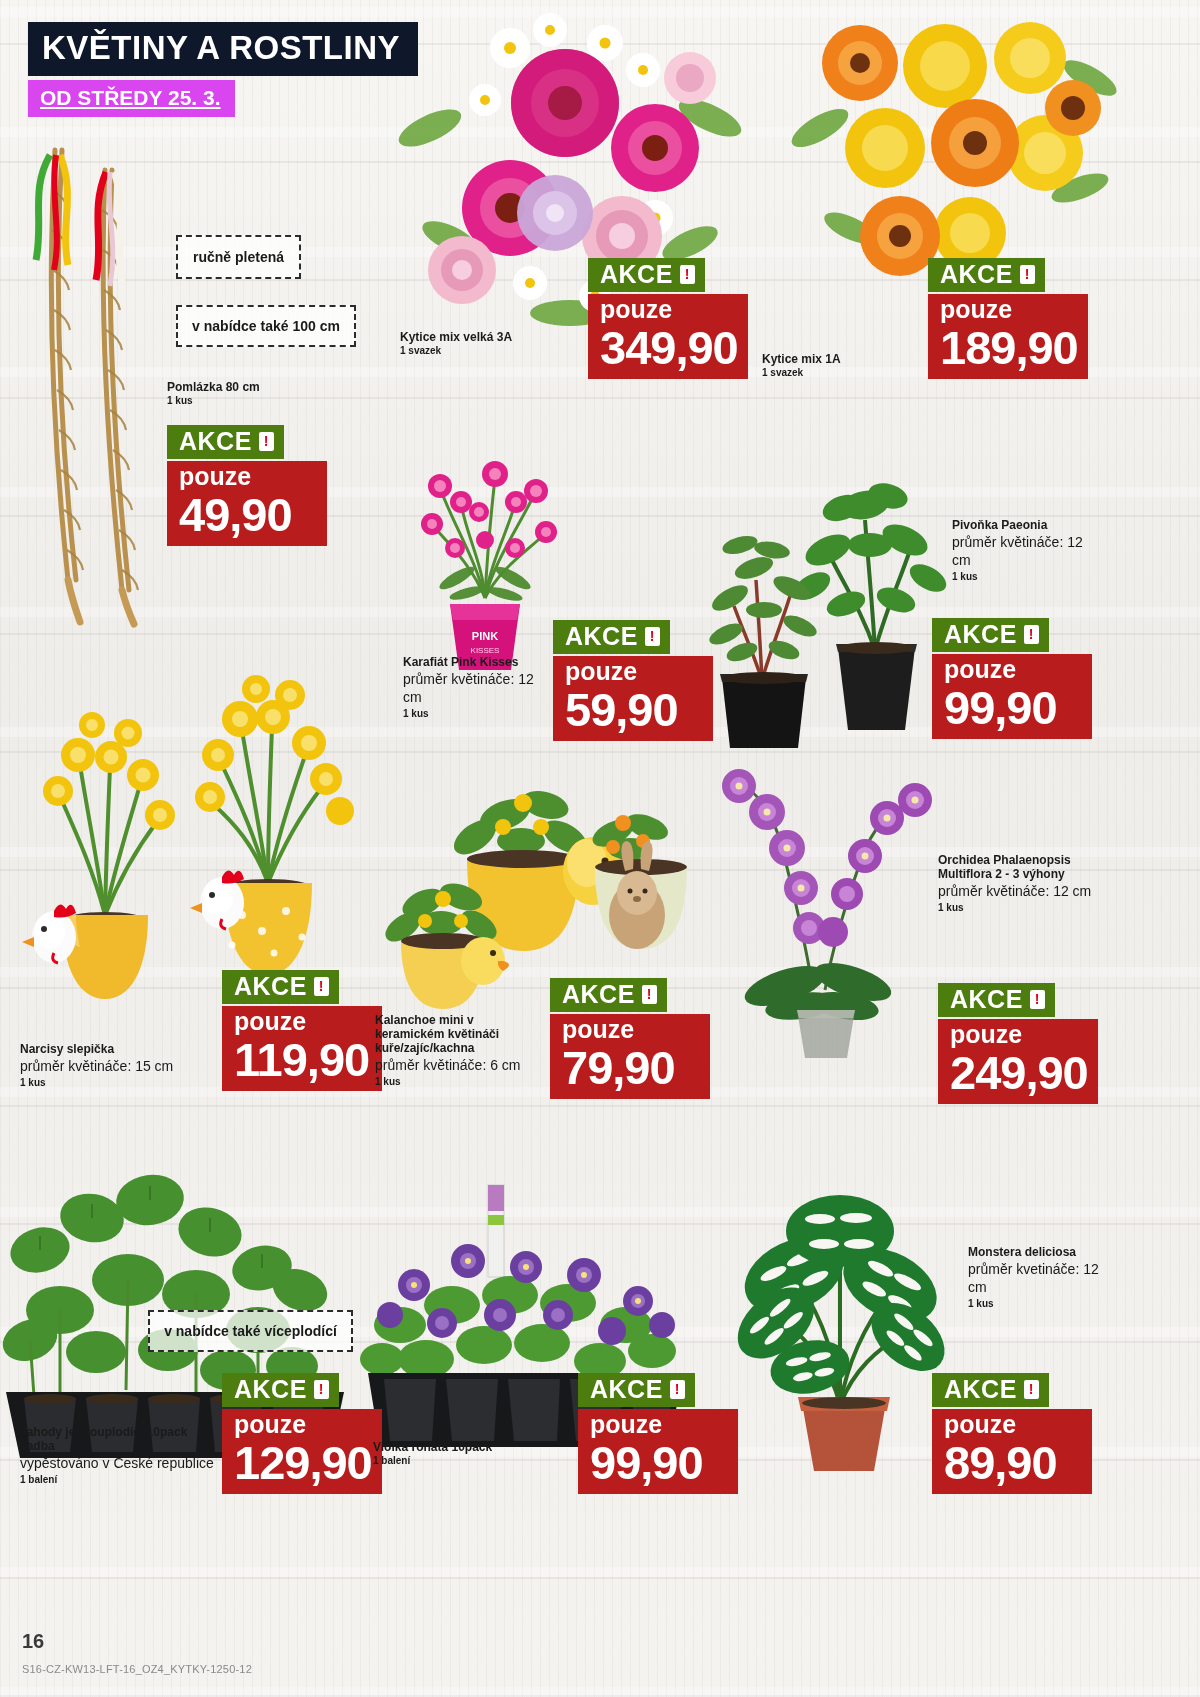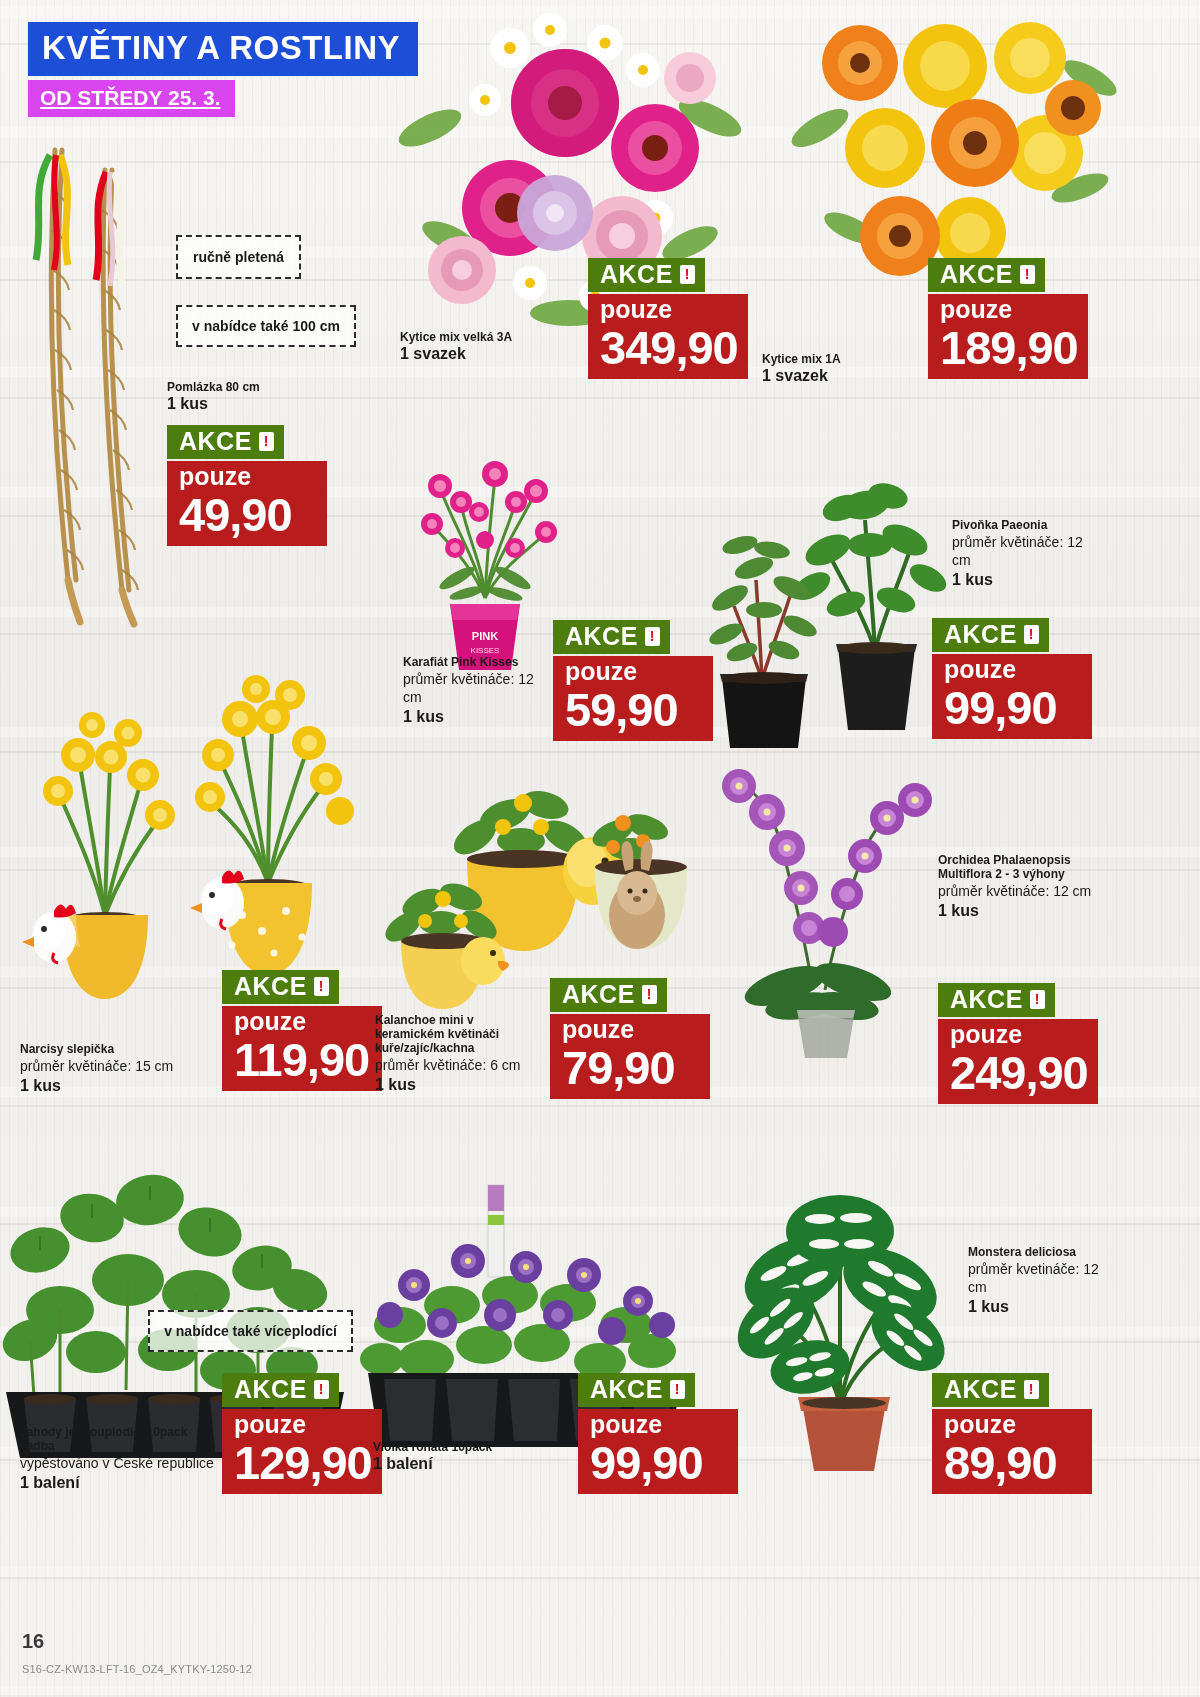--- a/index.html
+++ b/index.html
@@ -27,21 +27,21 @@
     background:
       repeating-linear-gradient(0deg,
         rgba(255,255,255,0.55) 0px, rgba(255,255,255,0.55) 10px,
         rgba(0,0,0,0) 10px, rgba(0,0,0,0) 120px);
     opacity:.5;
   }
 
   
   .hdr-title{
     position:absolute; left:28px; top:22px;
-    background:#1d4ed8; color:#fff;
+    background:#0f172a; color:#fff;
     font-weight:bold; font-size:33px; letter-spacing:.5px;
     padding:7px 18px 9px 14px;
     white-space:nowrap;
   }
   .hdr-sub{
     position:absolute; left:28px; top:80px;
     background:#d946ef; color:#fff;
     font-weight:bold; font-size:21px;
     padding:6px 14px 7px 12px;
     white-space:nowrap;
@@ -74,21 +74,21 @@
   }
   .badge .price{
     font-size:47px; font-weight:bold; line-height:1; letter-spacing:-1px;
     white-space:nowrap;
   }
 
   
   .ptext{ position:absolute; color:#1a1a1a; }
   .ptext .name{ font-weight:bold; font-size:12px; line-height:1.18; }
   .ptext .desc{ font-size:14px; line-height:1.28; margin-top:2px; }
-  .ptext .unit{ font-weight:bold; font-size:16px; line-height:1.3; }
+  .ptext .unit{ font-weight:bold; font-size:10px; line-height:1.3; }
 
   
   .note{
     position:absolute;
     border:2px dashed #2b2b2b;
     background:rgba(255,255,255,0.75);
     font-size:14px; font-weight:bold; color:#1a1a1a;
     display:flex; align-items:center; justify-content:center;
     text-align:center; padding:4px 8px;
   }

